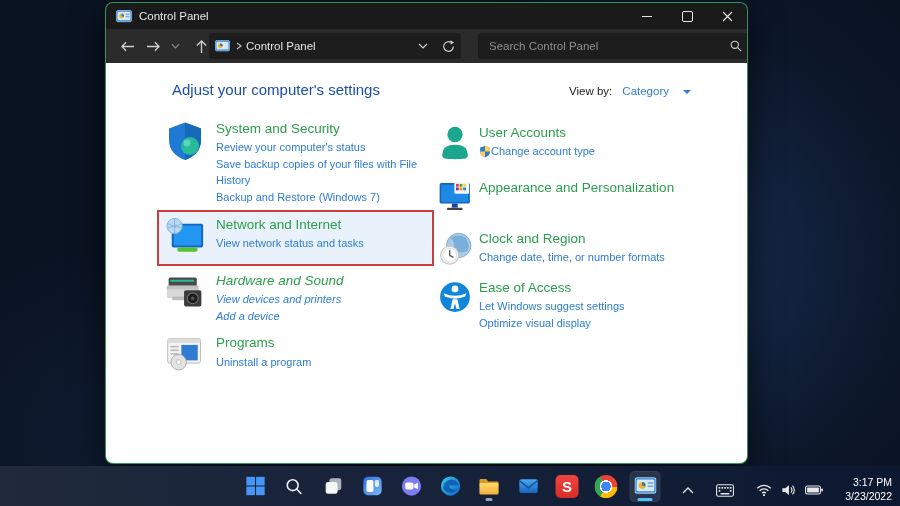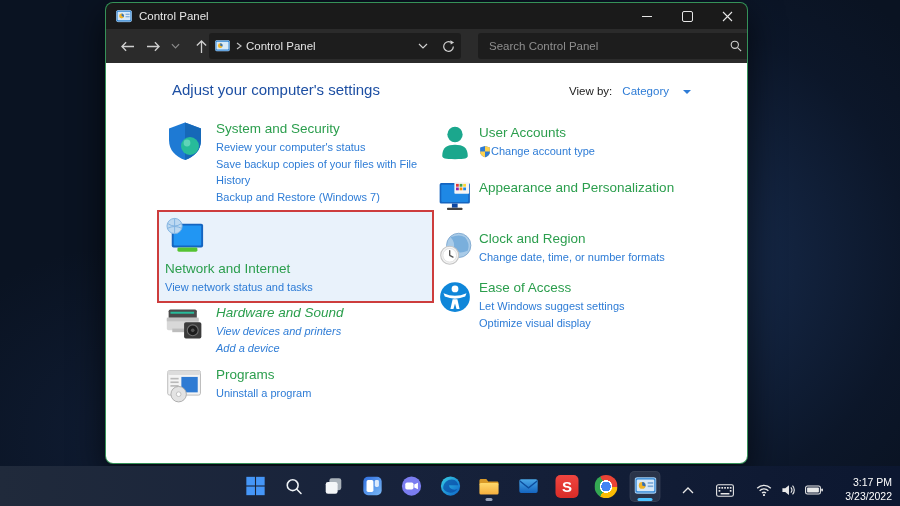--- a/index.html
+++ b/index.html
@@ -50,21 +50,21 @@
   .cat .cat-icon{width:51px;flex-shrink:0;padding-top:2px;}
   .col-right .cat{padding-left:5px;}
   .col-right .cat .cat-icon{width:41px;}
   .cat-text{flex:1;}
   .cat-title{display:inline-block;font-size:13.5px;color:#2b9e4d;line-height:1.2;
     text-decoration:none;cursor:pointer;margin-bottom:2px;}
   .cat-link{display:block;font-size:11px;color:#2e7cd6;line-height:1.5;text-decoration:none;cursor:pointer;}
   .link-row{display:flex;align-items:center;gap:0;}
   .cat.highlighted{border:2px solid #cd3d3d;background:#e9f2fb;padding:3px 4px 5px 6px;
     margin-left:0;width:263px;}
-  .mb1{margin-bottom:5px;} .mb2{flex-direction:column;} .mb3{margin-bottom:9px;font-style:italic;}
+  .mb1{margin-bottom:5px;} .mb2{margin-bottom:5px;} .mb3{margin-bottom:9px;font-style:italic;}
   .rmb1{margin-bottom:13px;} .rmb2{margin-bottom:11px;} .rmb3{margin-bottom:7px;}
 
   
   .taskbar{position:absolute;left:0;bottom:0;width:900px;height:40px;
     background:linear-gradient(90deg,#202a3b 0%,#17223b 45%,#0c1730 100%);}
   .tb-center{position:absolute;left:50%;top:0;transform:translateX(-50%);height:40px;
     display:flex;align-items:center;gap:8px;}
   .tb-btn{width:31px;height:31px;border-radius:5px;display:flex;align-items:center;
     justify-content:center;position:relative;}
   .tb-btn.active{background:rgba(255,255,255,.10);box-shadow:inset 0 0 0 1px rgba(255,255,255,.06);}

